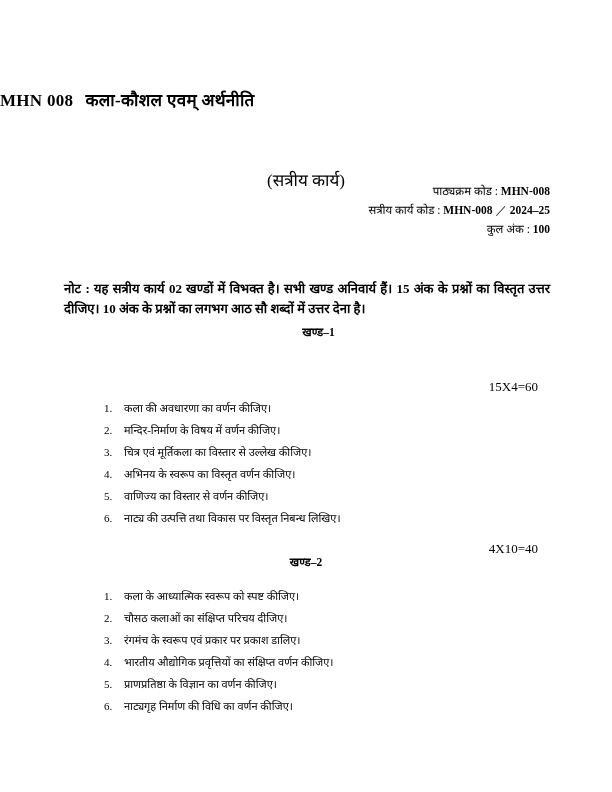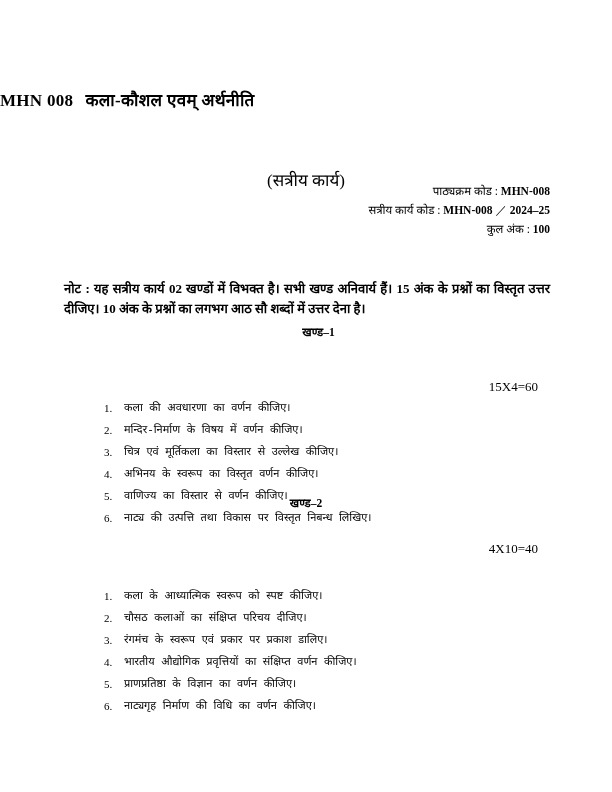--- a/index.html
+++ b/index.html
@@ -89,21 +89,21 @@
   
   .section-heading {
     position: absolute;
     left: 0;
     right: 0;
     text-align: center;
     font-size: 11.5px;
     font-weight: bold;
   }
   #section1-heading { top: 324px; padding-left: 25px; }
-  #section2-heading { top: 495px; }
+  #section2-heading { top: 554px; }
 
   
   .instruction {
     position: absolute;
     left: 84px;
     font-size: 11.5px;
     font-weight: bold;
   }
   #instruction-1 { top: 360px; }
   #instruction-2 { top: 558px; }
@@ -133,21 +133,20 @@
     align-items: flex-start;
     margin-bottom: 2px;
   }
   .qnum {
     width: 20px;
     flex: 0 0 20px;
     text-align: left;
   }
   .qtext {
     flex: 1 1 auto;
-    font-family: Liberation Mono, monospace;
   }
 </style>
 </head>
 <body>
 
 <div class="page">
 
   <div class="doc-title">
     <span class="code">MHN 008</span><span class="name">कला-कौशल एवम् अर्थनीति</span>
   </div>

